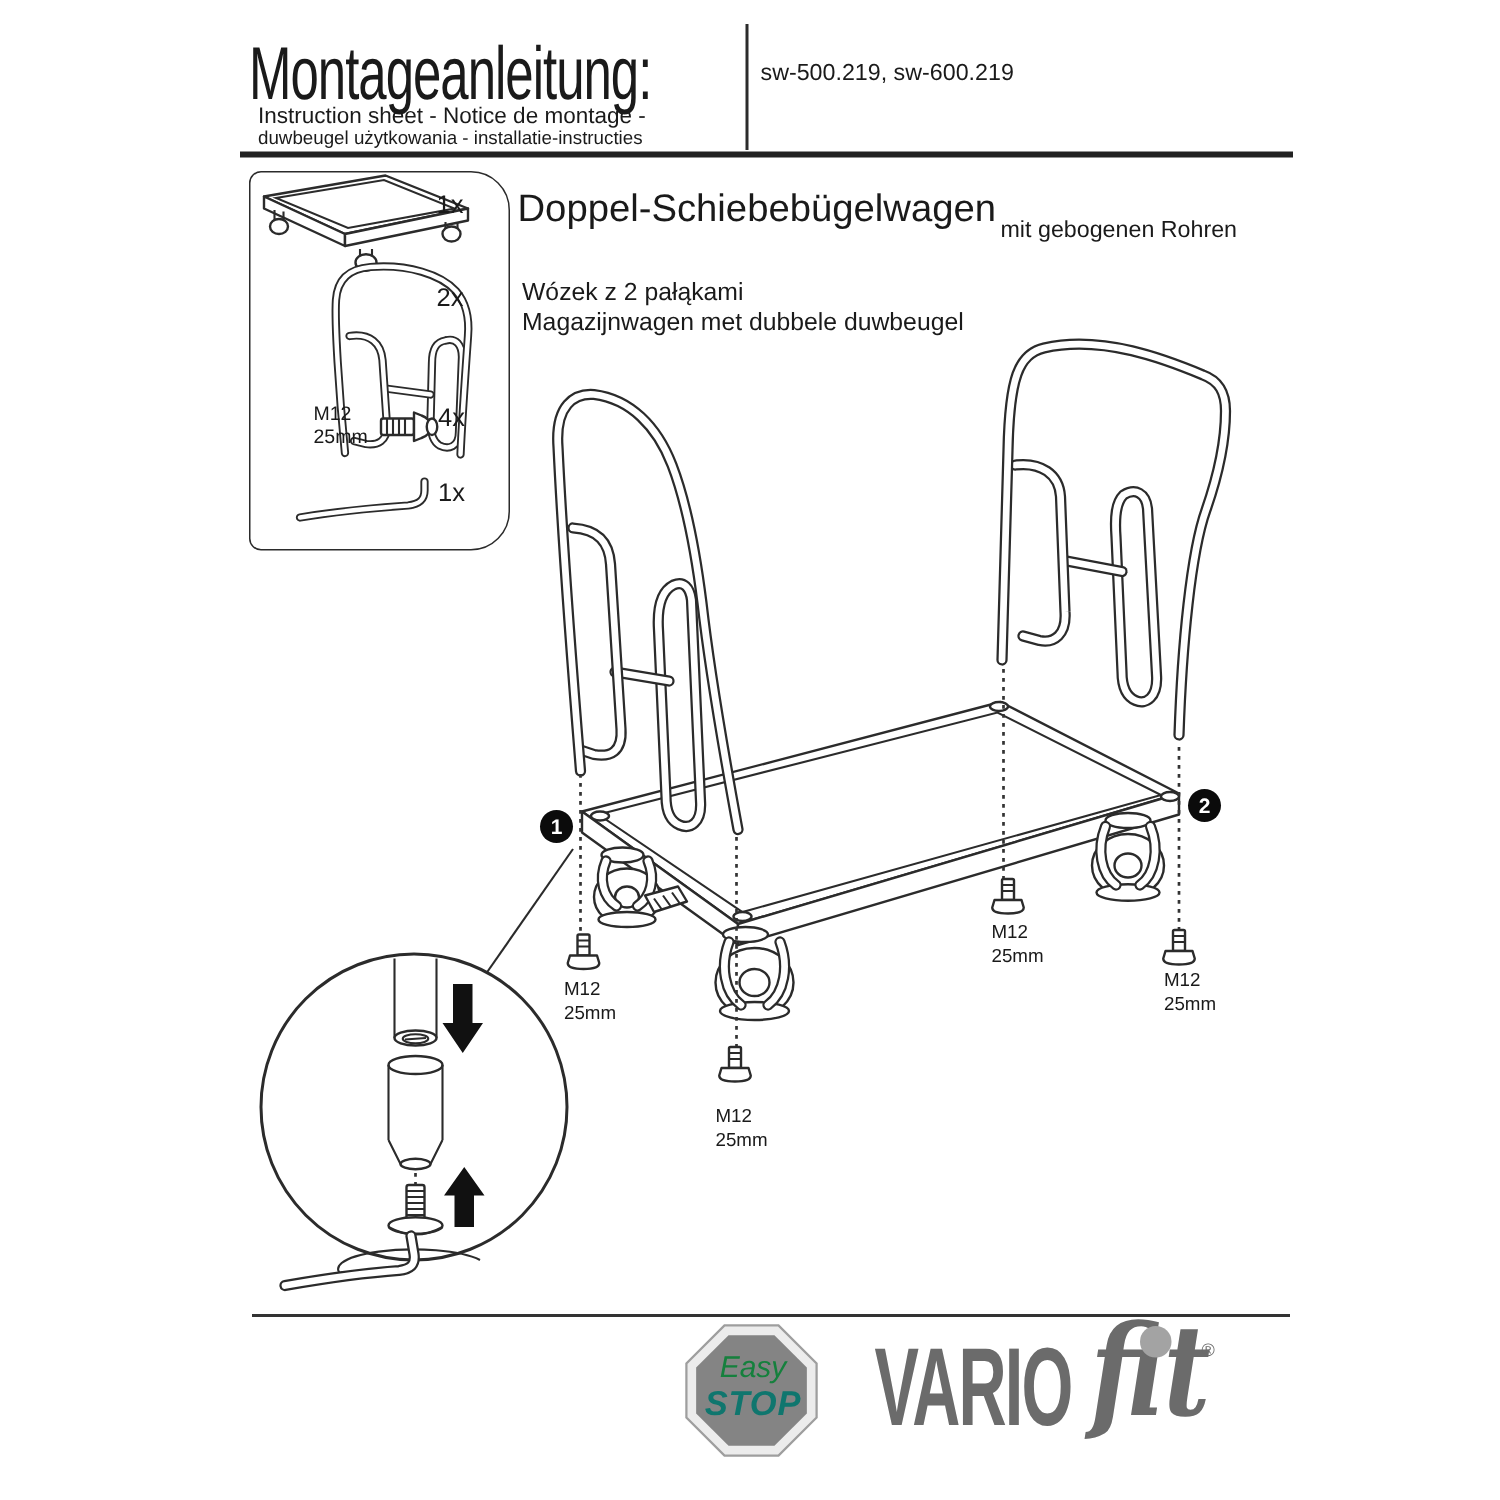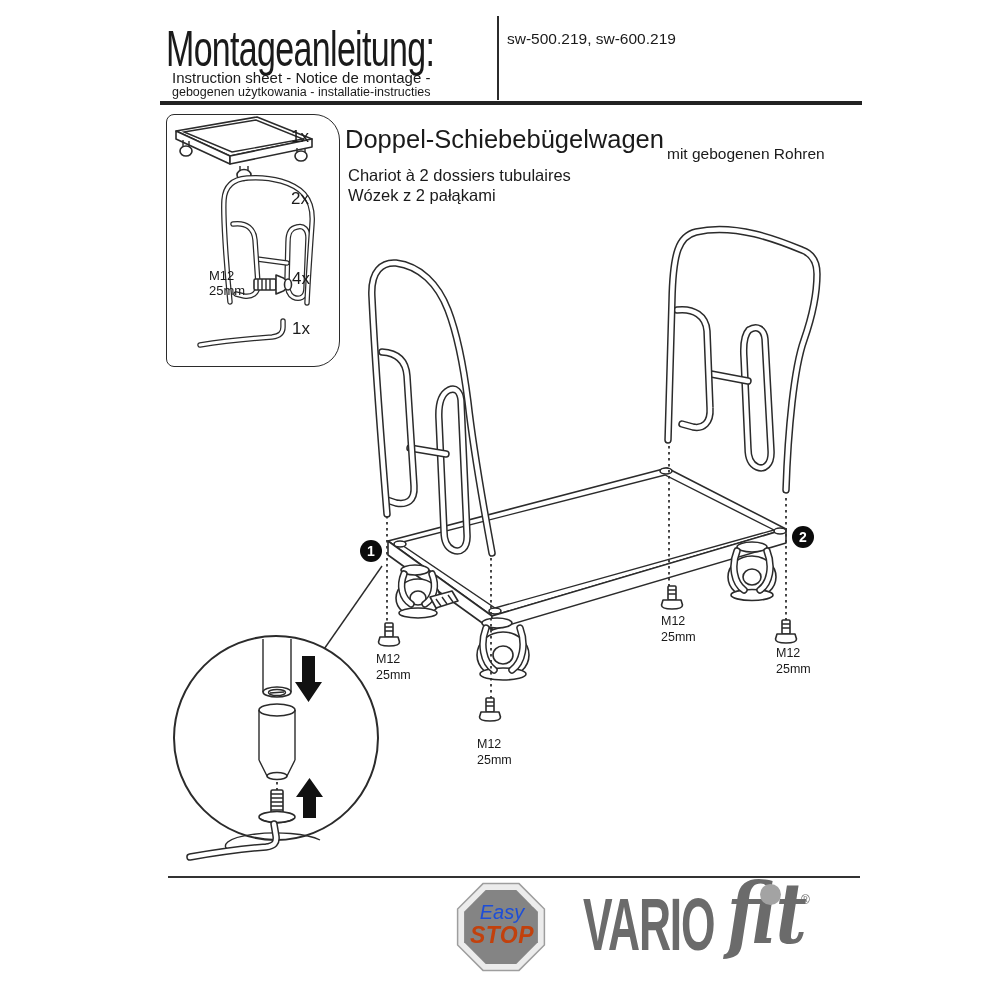--- a/index.html
+++ b/index.html
@@ -3,21 +3,21 @@
 <meta charset="utf-8">
 <style>
   html,body{margin:0;padding:0;background:#fff;}
   .page{position:relative;width:1000px;height:1000px;background:#fff;overflow:hidden;
         font-family:"Liberation Sans",sans-serif;color:#1a1a1a;}
   .abs{position:absolute;}
   
   .h-title{left:166px;top:20px;font-size:50px;letter-spacing:-1px;transform:scaleX(.68);
            transform-origin:left top;white-space:nowrap;}
   .h-divider{left:497px;top:16px;width:2px;height:84px;background:#2b2b2b;}
-  .h-codes{left:507px;top:30px;font-size:15.5px;white-space:nowrap;}
+  .h-codes{left:507px;top:40px;font-size:15.5px;white-space:nowrap;}
   .h-sub1{left:172px;top:69px;font-size:15px;}
   .h-sub2{left:172px;top:85px;font-size:12.5px;}
   .h-rule{left:160px;top:101px;width:702px;height:3.5px;background:#222;}
   
   .p-line1{left:345px;top:116px;display:flex;align-items:center;gap:3px;white-space:nowrap;}
   .p-de{font-size:25.5px;}
   .p-de-suffix{font-size:15.5px;margin-top:29px;}
   .p-en{left:348px;top:146px;font-size:16.5px;}
   .p-fr{left:348px;top:166px;font-size:16.5px;}
   .p-pl{left:348px;top:186px;font-size:16.5px;}
@@ -34,50 +34,50 @@
   
   .spec{font-size:12.5px;line-height:15.5px;z-index:3;}
   .spec-1{left:376px;top:652px;} .spec-2{left:477px;top:737px;}
   .spec-3{left:661px;top:614px;} .spec-4{left:776px;top:646px;}
   .marker{width:22px;height:22px;border-radius:50%;background:#0b0b0b;color:#fff;
           font-size:14px;font-weight:bold;display:flex;align-items:center;justify-content:center;z-index:3;}
   .marker-1{left:360px;top:540px;} .marker-2{left:792px;top:526px;}
   
   .f-rule{left:168px;top:876px;width:692px;height:1.6px;background:#333;}
   .easy-line1{left:462px;top:901px;width:80px;text-align:center;font-size:20px;font-style:italic;
-              color:#1d4ed8;z-index:3;}
+              color:#15803d;z-index:3;}
   .easy-line2{left:458px;top:922px;width:88px;text-align:center;font-size:23px;font-style:italic;
-              font-weight:bold;color:#c2410c;letter-spacing:.5px;z-index:3;}
+              font-weight:bold;color:#0f766e;letter-spacing:.5px;z-index:3;}
   .easy-reg{left:531px;top:901px;font-size:7px;color:#eee;z-index:4;}
   .brand-vario{left:583px;top:888px;font-size:74px;font-weight:bold;letter-spacing:-2px;
                color:#6b6b6b;line-height:1;transform:scaleX(.60);transform-origin:left top;z-index:3;}
   .brand-fit{left:727px;top:872px;font-size:84px;font-weight:bold;font-style:italic;
              font-family:"DejaVu Serif",serif;color:#6b6b6b;line-height:1;transform:scaleX(.8);
              transform-origin:left top;z-index:3;}
   .brand-dot{left:760px;top:884px;width:21px;height:21px;border-radius:50%;background:#a3a3a3;z-index:4;}
   .brand-reg{left:801px;top:893px;font-size:12px;color:#6b6b6b;z-index:4;}
 </style>
 </head>
 <body>
 
 <div class="page">
 
   <div class="abs h-title">Montageanleitung:</div>
   <div class="abs h-divider"></div>
   <div class="abs h-codes">sw-500.219, sw-600.219</div>
   <div class="abs h-sub1">Instruction sheet - Notice de montage -</div>
-  <div class="abs h-sub2">gebogenen użytkowania - installatie-instructies</div>
+  <div class="abs h-sub2">duwbeugel użytkowania - installatie-instructies</div>
   <div class="abs h-rule"></div>
 
   <div class="abs p-line1">
     <span class="p-de">Doppel-Schiebebügelwagen</span>
     <span class="p-de-suffix">mit gebogenen Rohren</span>
   </div>
-  <div class="abs p-fr">Chariot à 2 dossiers tubulaires</div>
   <div class="abs p-pl">Wózek z 2 pałąkami</div>
+  <div class="abs p-nl">Magazijnwagen met dubbele duwbeugel</div>
 
   <div class="abs parts-box"></div>
   <div class="abs qty qty1">1x</div>
   <div class="abs qty qty2">2x</div>
   <div class="abs qty qty3">4x</div>
   <div class="abs qty qty4">1x</div>
   <div class="abs box-spec">
     <div>M12</div>
     <div>25mm</div>
   </div>

